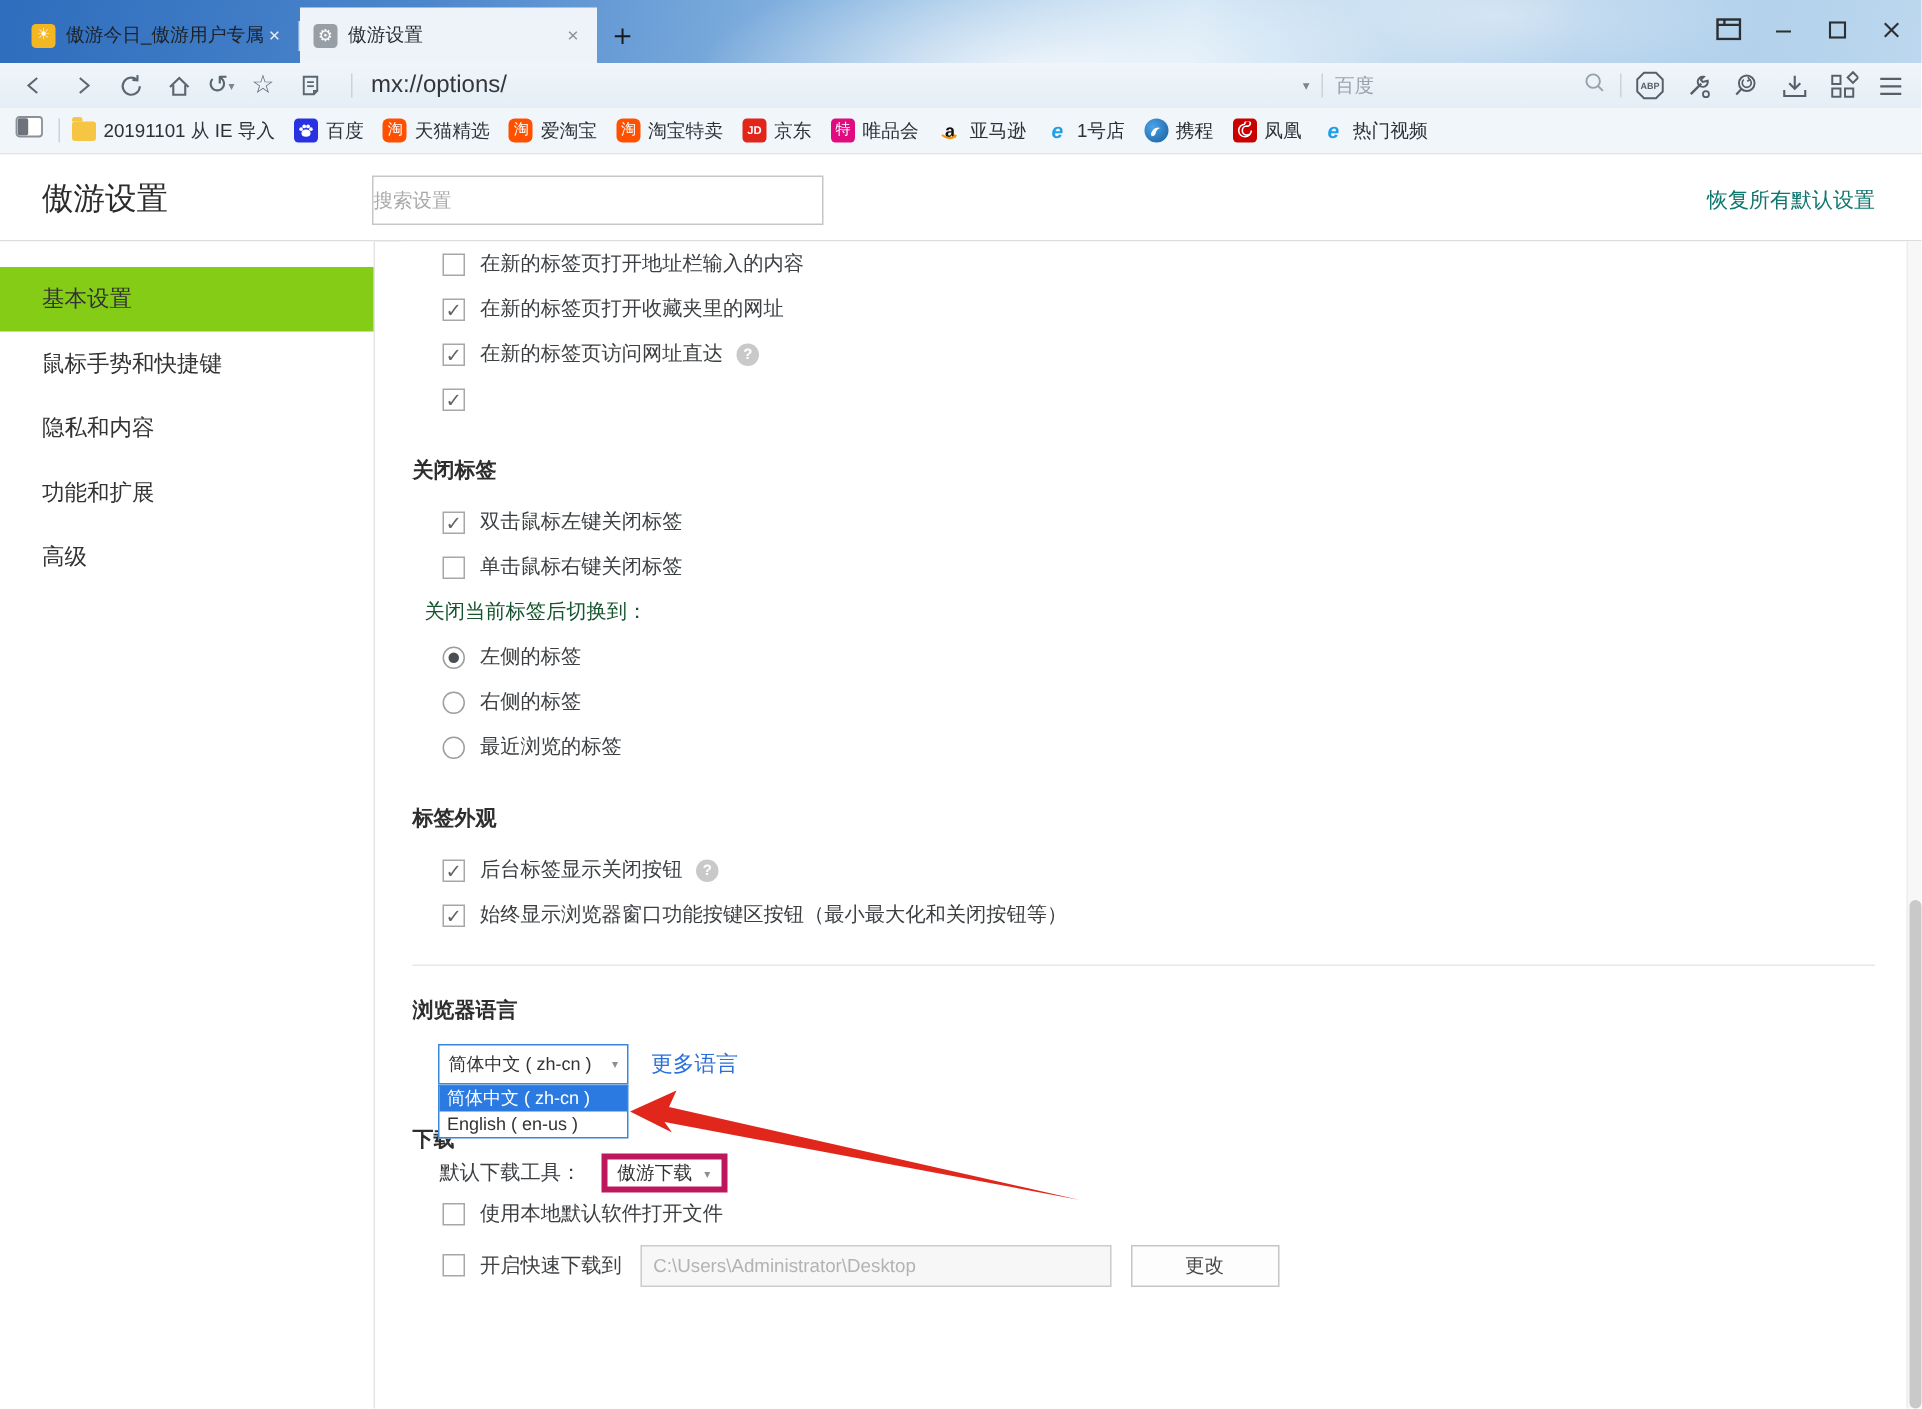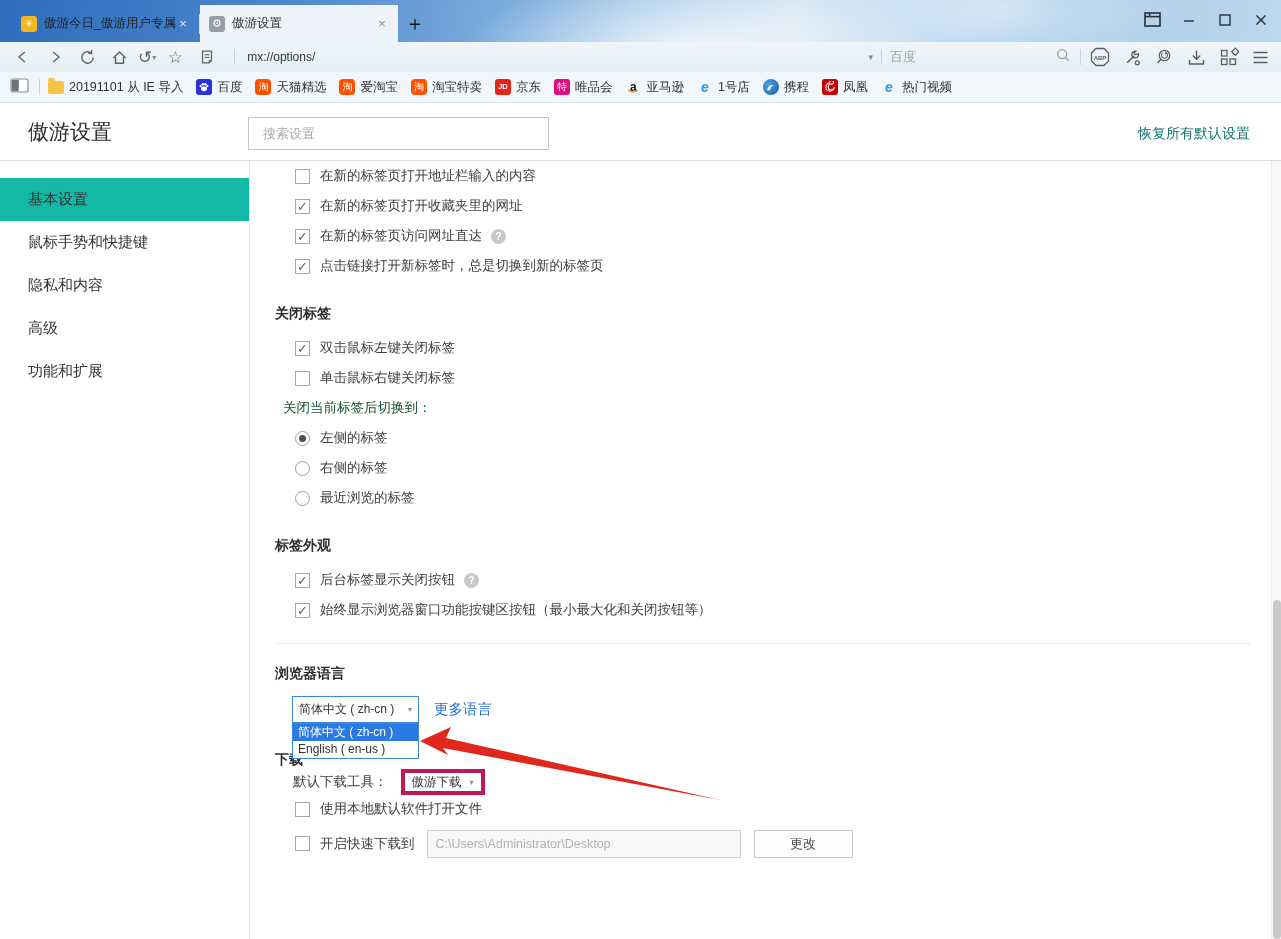--- a/index.html
+++ b/index.html
@@ -33,21 +33,21 @@
 
   
   .navbar { position:absolute; left:0; top:42px; width:1281px; height:30px;
     background:linear-gradient(#eff5fa,#e5eef6); display:flex; align-items:center; padding:0 10px; }
   .nav-ic { width:26px; height:24px; display:flex; align-items:center; justify-content:center;
     color:#5c6670; cursor:pointer; margin-right:6px; font-size:16px; }
   .nav-ic svg { display:block; }
   .undo-wrap { display:flex; align-items:center; margin-right:6px; cursor:pointer; color:#5c6670; }
   .caret { font-size:8px; color:#7c858d; }
   .vsep { width:1px; height:16px; background:#c9d3dc; margin:0 8px; }
-  .url { font-size:12px; color:#33373b; margin-left:4px; }
+  .url { font-size:16px; color:#33373b; margin-left:4px; }
   .nav-right { margin-left:auto; display:flex; align-items:center; }
   .search-zone { width:182px; display:flex; align-items:center; }
   .search-engine { font-size:13px; color:#9aa3ad; flex:1; }
   .toolbar-icons { display:flex; align-items:center; gap:10px; }
   .tb-ic { width:22px; height:22px; display:flex; align-items:center; justify-content:center;
     color:#565f68; cursor:pointer; }
 
   
   .bookmarks { position:absolute; left:0; top:72px; width:1281px; height:31px;
     background:#f1f6fb; border-bottom:1px solid #dde3e9; display:flex; align-items:center; padding:0 8px; }
@@ -66,31 +66,31 @@
   .sb-toggle { margin:0 2px; cursor:pointer; }
   .folder { width:16px; height:13px; background:#f6c544; border-radius:2px; position:relative; }
   .folder:before { content:""; position:absolute; left:0; top:-3px; width:7px; height:3px;
     background:#f6c544; border-radius:2px 2px 0 0; }
 
   
   .page-header { position:absolute; left:0; top:103px; width:1281px; height:58px; background:#fff;
     border-bottom:1px solid #ddd; }
   .page-title { position:absolute; left:28px; top:15px; font-size:21px; color:#2b2b2b; font-weight:500; }
   .settings-search { position:absolute; left:248px; top:14px; width:301px; height:33px;
-    border:1px solid #c6c6c6; font-size:13px; padding:0 14px; color:#333; outline:none;
+    border:1px solid #c6c6c6; font-size:13px; padding:0 0; color:#333; outline:none;
     font-family:"Liberation Sans","DejaVu Sans",sans-serif; }
   .settings-search::placeholder { color:#a9a9a9; }
   .restore-link { position:absolute; right:31px; top:22px; font-size:14px; color:#0f766e; cursor:pointer; }
 
   
   .sidebar { position:absolute; left:0; top:161px; width:250px; bottom:0; background:#fff;
     border-right:1px solid #e4e4e4; padding-top:17px; }
   .side-item { height:43px; display:flex; align-items:center; padding-left:28px;
     font-size:15px; color:#333; cursor:pointer; }
-  .side-item.active { background:#14b8a6; }
+  .side-item.active { background:#84cc16; }
 
   
   .content { position:absolute; left:267px; top:161px; width:1020px; bottom:0;
     padding-left:8px; background:#fff; }
   .opt-row { height:30px; display:flex; align-items:center; margin-left:20px;
     font-size:13.5px; color:#3d4043; }
   .cb { width:15px; height:15px; border:1px solid #a7a7a7; background:#fff; margin-right:10px;
     flex:0 0 15px; display:flex; align-items:center; justify-content:center;
     font-size:13px; color:#5f6putting368; cursor:pointer; }
   .cb span { color:#60646a; font-size:13px; line-height:1; }
@@ -373,22 +373,22 @@
 <div class="page-header">
   <div class="page-title">傲游设置</div>
   <input class="settings-search" placeholder="搜索设置" style="">
   <div class="restore-link">恢复所有默认设置</div>
 </div>
 
 <div class="sidebar">
   <div class="side-item active">基本设置</div>
   <div class="side-item">鼠标手势和快捷键</div>
   <div class="side-item">隐私和内容</div>
+  <div class="side-item">功能和扩展</div>
   <div class="side-item">高级</div>
-  <div class="side-item">功能和扩展</div>
 </div>
 
 <div class="content">
 
   <div class="opt-row">
     <span class="cb"></span>
     <span>在新的标签页打开地址栏输入的内容</span>
   </div>
   <div class="opt-row">
     <span class="cb checked">
@@ -400,21 +400,20 @@
     <span class="cb checked">
         <span>✓</span>
       </span>
     <span>在新的标签页访问网址直达</span>
     <span class="help">?</span>
   </div>
   <div class="opt-row">
     <span class="cb checked">
         <span>✓</span>
       </span>
-    <span>点击链接打开新标签时，总是切换到新的标签页</span>
   </div>
 
   <div class="section-heading">关闭标签</div>
   <div class="opt-row">
     <span class="cb checked">
         <span>✓</span>
       </span>
     <span>双击鼠标左键关闭标签</span>
   </div>
   <div class="opt-row">

